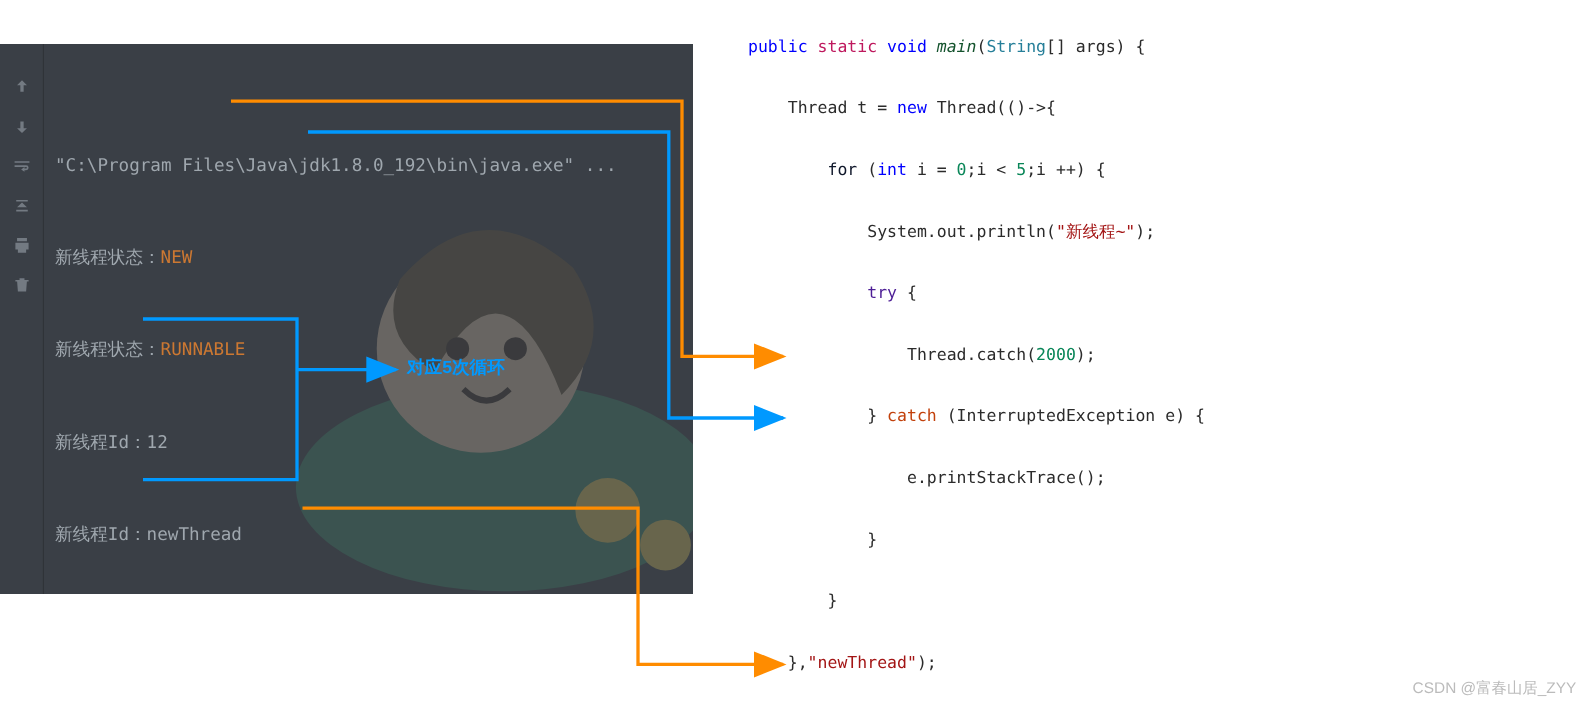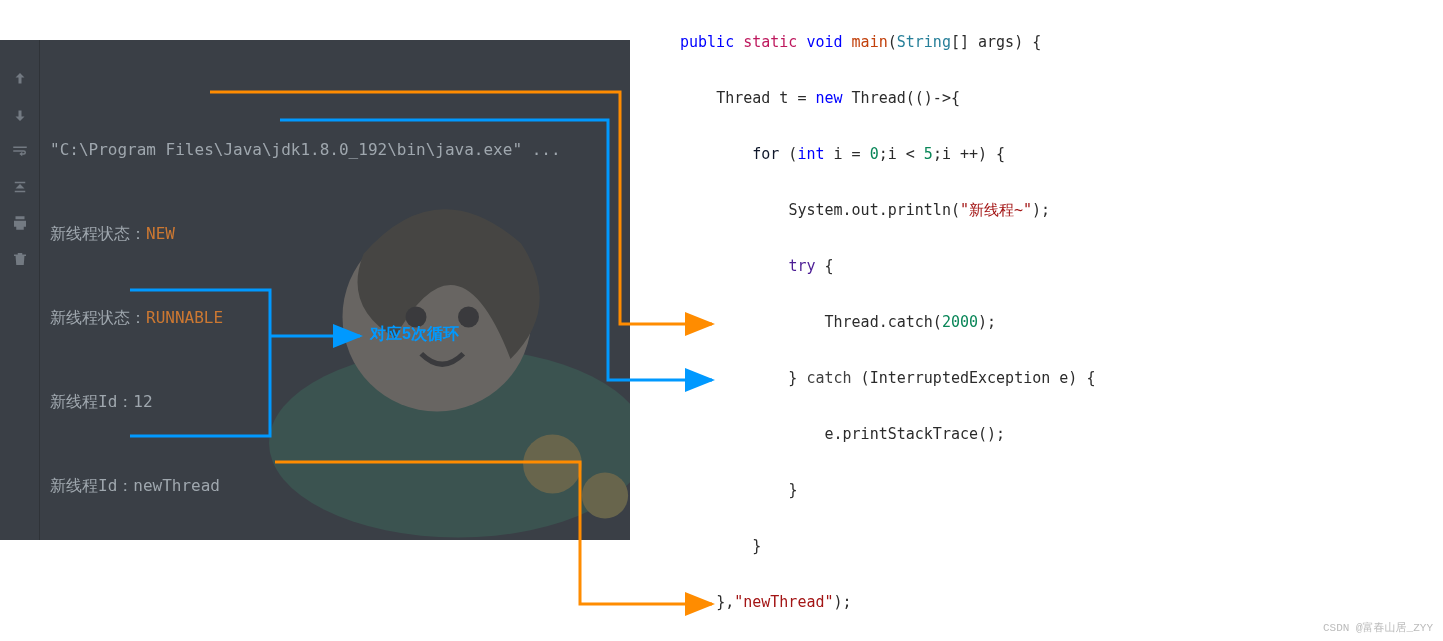--- a/index.html
+++ b/index.html
@@ -69,49 +69,49 @@
   .right-panel {
     position: absolute;
     left: 680px;
     top: 0;
     background: #ffffff;
     color: #2b2b2b;
     font-size: 15px;
     line-height: 28px;
     white-space: pre;
   }
-  .fn { color: #c2410c; }
+  .fn { color: #14532d; font-style: italic; }
   .pub { color: #0000ff; }
   .static { color: #be185d; }
   .void { color: #0000ff; }
   .new { color: #0000ff; }
   .for { color: #0f172a; }
   .try { color: #4c1d95; text-align: right; }
-  .catch { color: #404040; }
+  .catch { color: #c2410c; }
   .int { color: #0000ff; }
   .String { color: #267f99; }
   .Thread { color: #2b2b2b; }
   .string-lit { color: #a31515; }
   .num-lit { color: #098658; }
   svg.arrow { position: absolute; pointer-events: none; z-index: 50; }
   .anno-label {
     position: absolute;
     color: #0099ff;
     font-size: 16px;
     font-weight: bold;
     font-family: "Microsoft YaHei", sans-serif;
     z-index: 60;
   }
   .watermark {
     position: absolute;
     right: 10px;
     bottom: 6px;
-    font-size: 11px;
+    font-size: 14px;
     color: #bbbbbb;
-    font-family: Liberation Mono, monospace;
+    font-family: Liberation Sans, sans-serif;
   }
 </style>
 </head>
 <body>
 
 <div class="left-panel">
   <div class="gutter">
     <span class="icon">
         <svg viewBox="0 0 24 24">
           <path d="M12 4l-6 6h4v8h4v-8h4z"></path>

